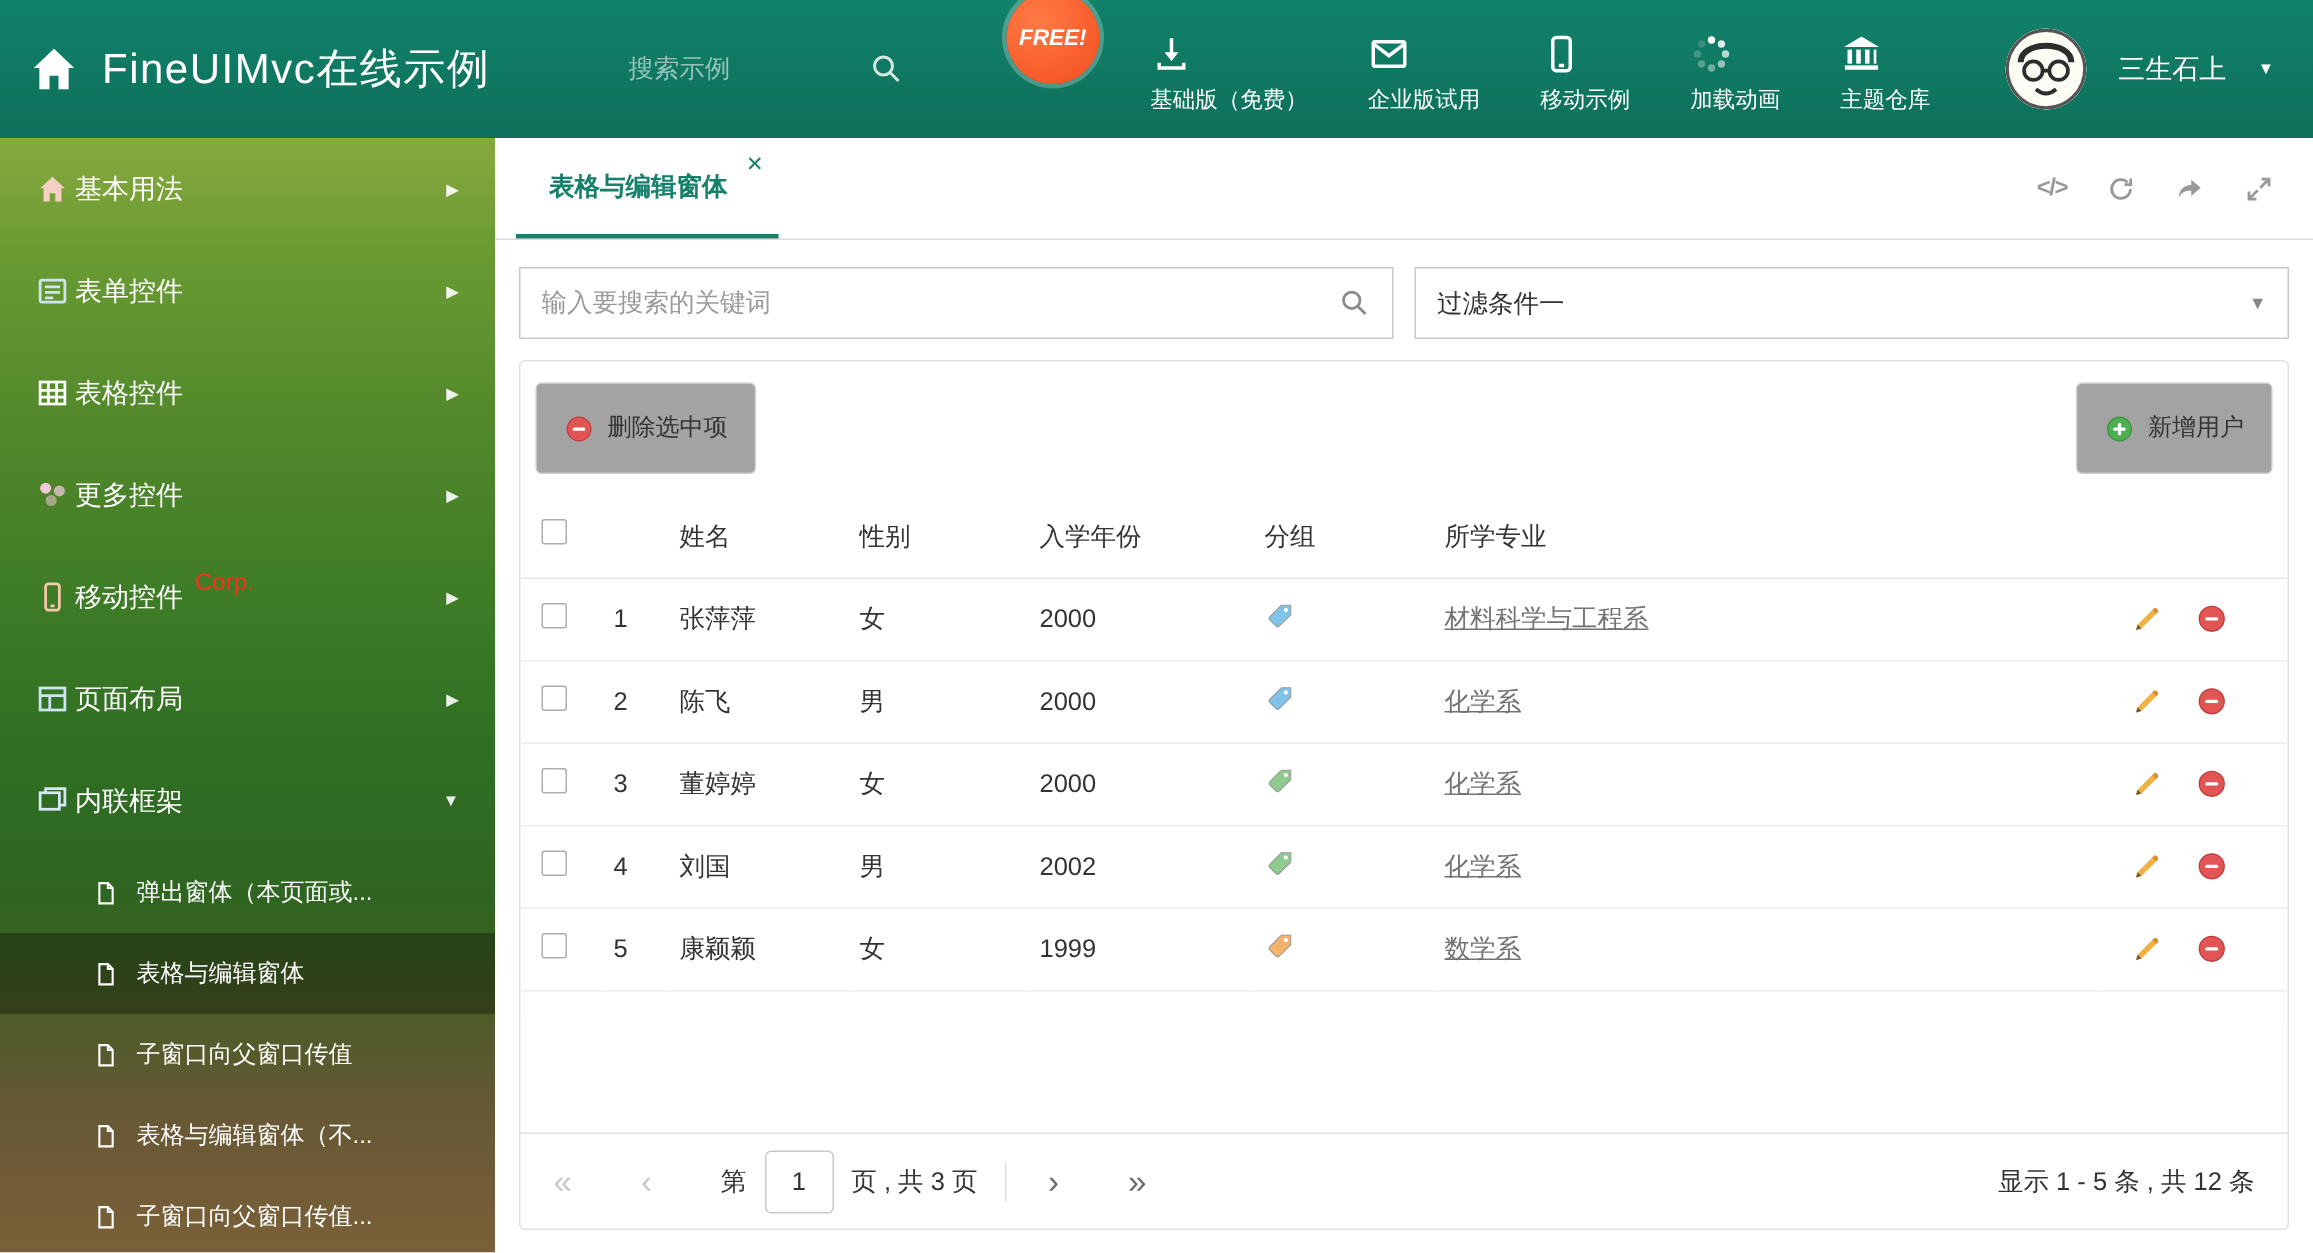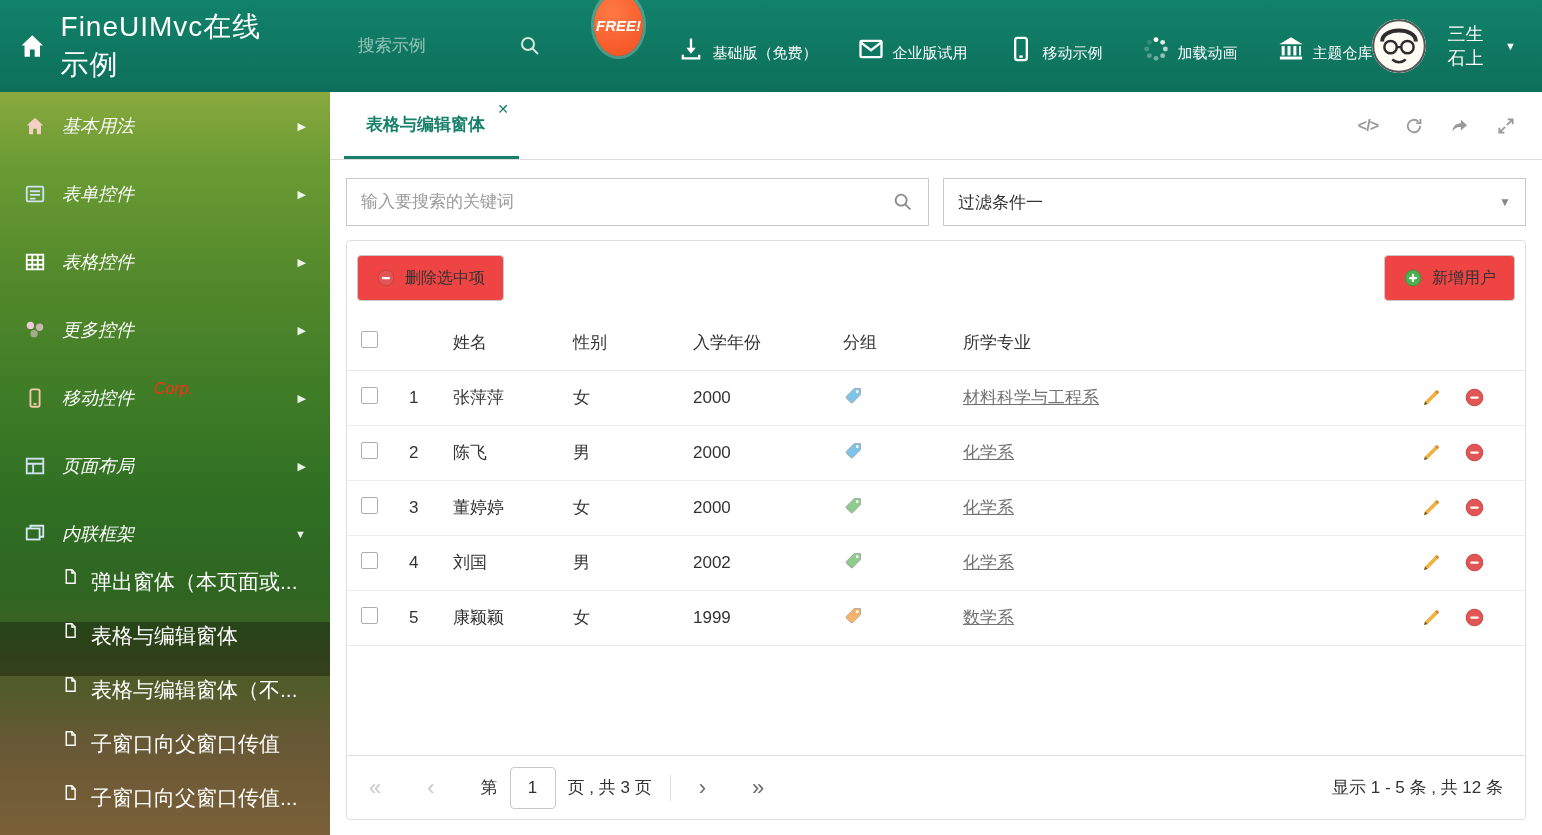--- a/index.html
+++ b/index.html
@@ -25,47 +25,47 @@
   .hdr-search svg { width:24px; height:24px; }
   .free-badge {
     width:62px; height:62px; border-radius:50%;
     background:radial-gradient(circle at 35% 30%, #ff7a45, #f44d1e);
     color:#fff; font-weight:bold; font-style:italic; font-size:15px;
     display:flex; align-items:center; justify-content:center;
     align-self:flex-start; margin-top:-6px; margin-left:52px;
     box-shadow:0 0 0 3px rgba(255,255,255,.25);
   }
   .hdr-nav { display:flex; gap:40px; margin-left:34px; }
-  .hdr-nav-item { display:flex; flex-direction:row; align-items:flex-end; gap:7px; cursor:pointer; padding-top:6px; }
+  .hdr-nav-item { display:flex; flex-direction:column; align-items:flex-start; gap:7px; cursor:pointer; padding-top:6px; }
   .hdr-nav-item svg { width:28px; height:28px; }
   .hdr-nav-item .lbl { font-size:15px; white-space:nowrap; }
   .hdr-user { margin-left:auto; margin-right:26px; display:flex; align-items:center; gap:21px; cursor:pointer; }
   .avatar { width:54px; height:54px; border-radius:50%; background:#fff; overflow:hidden; flex:0 0 auto; }
   .avatar svg { width:100%; height:100%; }
   .hdr-user .uname { font-size:18px; }
   .caret { font-size:11px; color:#fff; }
 
   
   .sidebar {
     position:absolute; top:92px; left:0; width:330px; bottom:0;
     background:linear-gradient(180deg,
       #88a93e 0%, #6a9b33 10%, #52882b 26%, #3d7b26 42%,
       #2f6e23 56%, #2f6521 68%, #4b5c27 78%, #685835 88%, #7a6038 100%);
     color:#fff; overflow:hidden;
   }
   .menu-item {
-    height:68px; display:flex; align-items:center; gap:16px;
-    padding:0 24px; font-size:18px; cursor:pointer;font-style:italic;
+    height:68px; display:flex; align-items:center; gap:4px;
+    padding:0 24px; font-size:18px; cursor:pointer;
   }
   .menu-item svg { width:22px; height:22px; flex:0 0 auto; }
   .menu-item .arrow { margin-left:auto; font-size:11px; color:rgba(255,255,255,.9); }
   .menu-badge { color:#ff2d1a; font-size:16px; margin-left:4px; align-self:flex-start; margin-top:16px; }
   .submenu-item {
-    height:54px; display:flex; gap:12px;
-    padding:0 20px 0 62px; font-size:21px; cursor:pointer;
+    height:54px; display:flex; align-items:center; gap:12px;
+    padding:0 20px 0 62px; font-size:16px; cursor:pointer;
   }
   .submenu-item svg { width:17px; height:17px; flex:0 0 auto; }
   .submenu-item.active { background:rgba(0,0,0,.30); }
 
   
   .main { position:absolute; top:92px; left:330px; right:0; bottom:0; background:#fff; }
 
   .tabbar {
     height:68px; border-bottom:1px solid #dcdcdc;
     display:flex; align-items:stretch; padding-left:14px;
@@ -90,21 +90,21 @@
   .filter-box { justify-content:space-between; cursor:pointer; }
   .filter-box .fval { font-size:17px; color:#333; }
   .filter-box .caret { color:#888; font-size:12px; }
 
   .panel {
     margin:2px 16px 0 16px; border:1px solid #e0e0e0; border-radius:4px;
     height:580px; display:flex; flex-direction:column; overflow:hidden;
   }
   .panel-toolbar { display:flex; justify-content:space-between; padding:14px 10px; }
   .btn {
-    height:46px; border:1px solid #c9c9c9; border-radius:4px; background:#ef4444;
+    height:61px; border:1px solid #c9c9c9; border-radius:4px; background:#a3a3a3;
     display:flex; align-items:center; gap:9px; padding:0 18px;
     font-size:16px; color:#333; cursor:pointer; font-family:inherit;
   }
   .btn svg { width:20px; height:20px; }
 
   table.grid { width:100%; border-collapse:collapse; table-layout:fixed; }
   .grid th, .grid td { height:55px; text-align:left; font-size:17px; font-weight:normal; padding:0 6px; }
   .grid thead th { border-bottom:1px solid #e6e6e6; }
   .grid tbody td { border-bottom:1px solid #ececec; }
   .col-chk { width:56px; } .col-num { width:44px; } .col-name { width:120px; }
@@ -364,27 +364,27 @@
     <div class="submenu-item active">
       <svg stroke="#fff" fill="none">
           <use href="#i-file"></use>
         </svg>
       <span>表格与编辑窗体</span>
     </div>
     <div class="submenu-item">
       <svg stroke="#fff" fill="none">
           <use href="#i-file"></use>
         </svg>
-      <span>表格与编辑窗体（不...</span>
+      <span>子窗口向父窗口传值</span>
     </div>
     <div class="submenu-item">
       <svg stroke="#fff" fill="none">
           <use href="#i-file"></use>
         </svg>
-      <span>子窗口向父窗口传值</span>
+      <span>表格与编辑窗体（不...</span>
     </div>
     <div class="submenu-item">
       <svg stroke="#fff" fill="none">
           <use href="#i-file"></use>
         </svg>
       <span>子窗口向父窗口传值...</span>
     </div>
   </aside>
 
   <main class="main">

